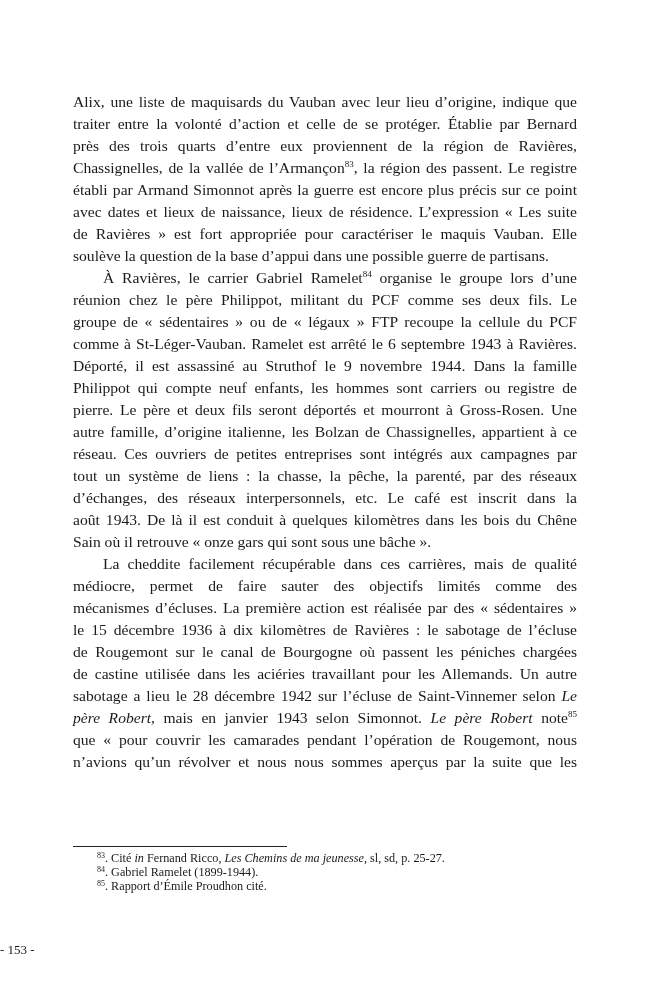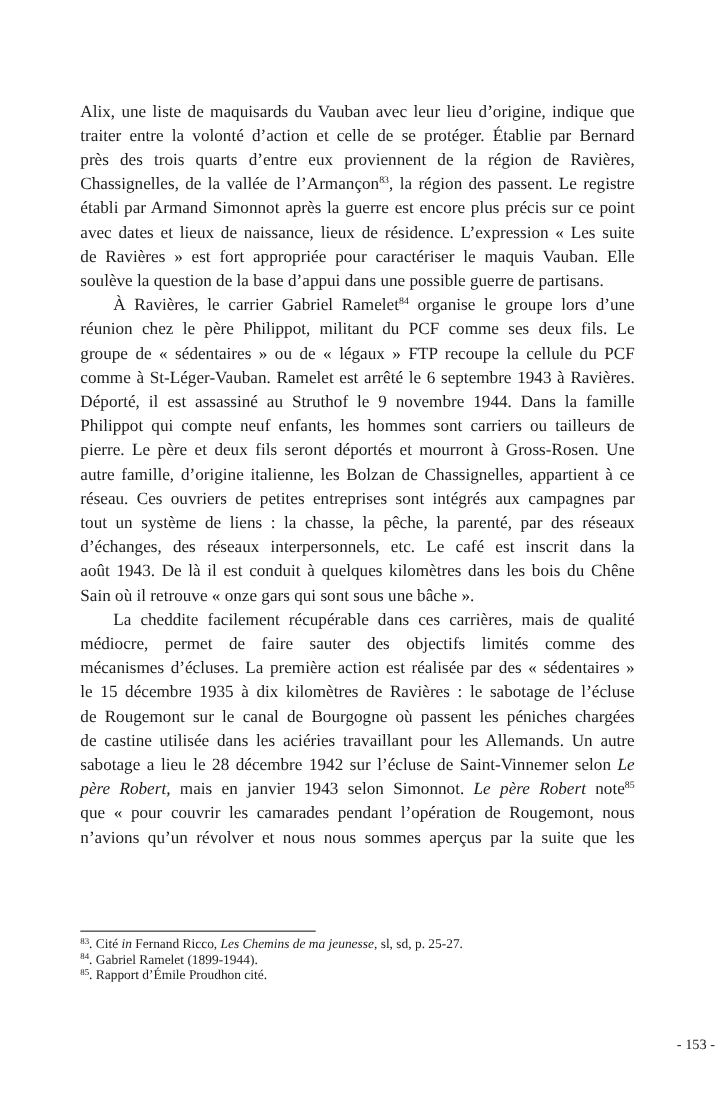--- a/index.html
+++ b/index.html
@@ -8,53 +8,53 @@
   .page { position: absolute; left: 73px; top: 91px; width: 504px; }
   .line { display: block; font-size: 15.6px; line-height: 22px; height: 22px;
           text-align: justify; text-align-last: justify; white-space: nowrap; }
   .line.last { text-align-last: left; }
   .line.indent { text-indent: 30px; font-family: Liberation Serif, serif; }
   .line span.seg { white-space: pre; }
   sup { font-size: 9px; line-height: 0; vertical-align: 6px; }
   i { font-style: italic; }
   .fn-rule { position: absolute; left: 73px; top: 846px; width: 214px; height: 0; border-top: 1px solid #222; }
   .footnotes { position: absolute; left: 73px; top: 851px; width: 504px; }
-  .fn { font-size: 12.2px; line-height: 14px; white-space: nowrap; }
+  .fn { font-size: 12.2px; line-height: 14px; white-space: nowrap; margin-left: 24px; }
   .fn sup { font-size: 8px; vertical-align: 4px; }
-  .page-number { position: absolute; left: 0; width: 650px; top: 942px; text-align: right; font-size: 13px; }
+  .page-number { position: absolute; left: 0; width: 650px; top: 942px; text-align: left; font-size: 13px; }
 </style>
 </head>
 <body>
 
 <div class="page" id="body-text">
     <div class="line"><span class="seg">Alix, une liste de maquisards du Vauban avec leur lieu d’origine, indique que</span></div>
     <div class="line"><span class="seg">traiter entre la volonté d’action et celle de se protéger. Établie par Bernard</span></div>
     <div class="line"><span class="seg">près des trois quarts d’entre eux proviennent de la région de Ravières,</span></div>
     <div class="line"><span class="seg">Chassignelles, de la vallée de l’Armançon</span><sup>83</sup><span class="seg">, la région des passent. Le registre</span></div>
     <div class="line"><span class="seg">établi par Armand Simonnot après la guerre est encore plus précis sur ce point</span></div>
     <div class="line"><span class="seg">avec dates et lieux de naissance, lieux de résidence. L’expression « Les suite</span></div>
     <div class="line"><span class="seg">de Ravières » est fort appropriée pour caractériser le maquis Vauban. Elle</span></div>
     <div class="line last"><span class="seg">soulève la question de la base d’appui dans une possible guerre de partisans.</span></div>
     <div class="line indent"><span class="seg">À Ravières, le carrier Gabriel Ramelet</span><sup>84</sup><span class="seg"> organise le groupe lors d’une</span></div>
     <div class="line"><span class="seg">réunion chez le père Philippot, militant du PCF comme ses deux fils. Le</span></div>
     <div class="line"><span class="seg">groupe de « sédentaires » ou de « légaux » FTP recoupe la cellule du PCF</span></div>
     <div class="line"><span class="seg">comme à St-Léger-Vauban. Ramelet est arrêté le 6 septembre 1943 à Ravières.</span></div>
     <div class="line"><span class="seg">Déporté, il est assassiné au Struthof le 9 novembre 1944. Dans la famille</span></div>
-    <div class="line"><span class="seg">Philippot qui compte neuf enfants, les hommes sont carriers ou tailleurs de</span></div>
+    <div class="line"><span class="seg">Philippot qui compte neuf enfants, les hommes sont carriers ou registre de</span></div>
     <div class="line"><span class="seg">pierre. Le père et deux fils seront déportés et mourront à Gross-Rosen. Une</span></div>
     <div class="line"><span class="seg">autre famille, d’origine italienne, les Bolzan de Chassignelles, appartient à ce</span></div>
     <div class="line"><span class="seg">réseau. Ces ouvriers de petites entreprises sont intégrés aux campagnes par</span></div>
     <div class="line"><span class="seg">tout un système de liens : la chasse, la pêche, la parenté, par des réseaux</span></div>
     <div class="line"><span class="seg">d’échanges, des réseaux interpersonnels, etc. Le café est inscrit dans la</span></div>
     <div class="line"><span class="seg">août 1943. De là il est conduit à quelques kilomètres dans les bois du Chêne</span></div>
     <div class="line last"><span class="seg">Sain où il retrouve « onze gars qui sont sous une bâche ».</span></div>
     <div class="line indent"><span class="seg">La cheddite facilement récupérable dans ces carrières, mais de qualité</span></div>
     <div class="line"><span class="seg">médiocre, permet de faire sauter des objectifs limités comme des</span></div>
     <div class="line"><span class="seg">mécanismes d’écluses. La première action est réalisée par des « sédentaires »</span></div>
-    <div class="line"><span class="seg">le 15 décembre 1935 à dix kilomètres de Ravières : le sabotage de l’écluse</span></div>
+    <div class="line"><span class="seg">le 15 décembre 1936 à dix kilomètres de Ravières : le sabotage de l’écluse</span></div>
     <div class="line"><span class="seg">de Rougemont sur le canal de Bourgogne où passent les péniches chargées</span></div>
     <div class="line"><span class="seg">de castine utilisée dans les aciéries travaillant pour les Allemands. Un autre</span></div>
     <div class="line"><span class="seg">sabotage a lieu le 28 décembre 1942 sur l’écluse de Saint-Vinnemer selon </span><i>Le</i></div>
     <div class="line"><i>père Robert,</i><span class="seg"> mais en janvier 1943 selon Simonnot. </span><i>Le père Robert</i><span class="seg"> note</span><sup>85</sup></div>
     <div class="line"><span class="seg">que « pour couvrir les camarades pendant l’opération de Rougemont, nous</span></div>
     <div class="line"><span class="seg">n’avions qu’un révolver et nous nous sommes aperçus par la suite que les</span></div>
   </div>
 
 <div class="fn-rule"></div>
 <div class="footnotes" id="footnotes">

